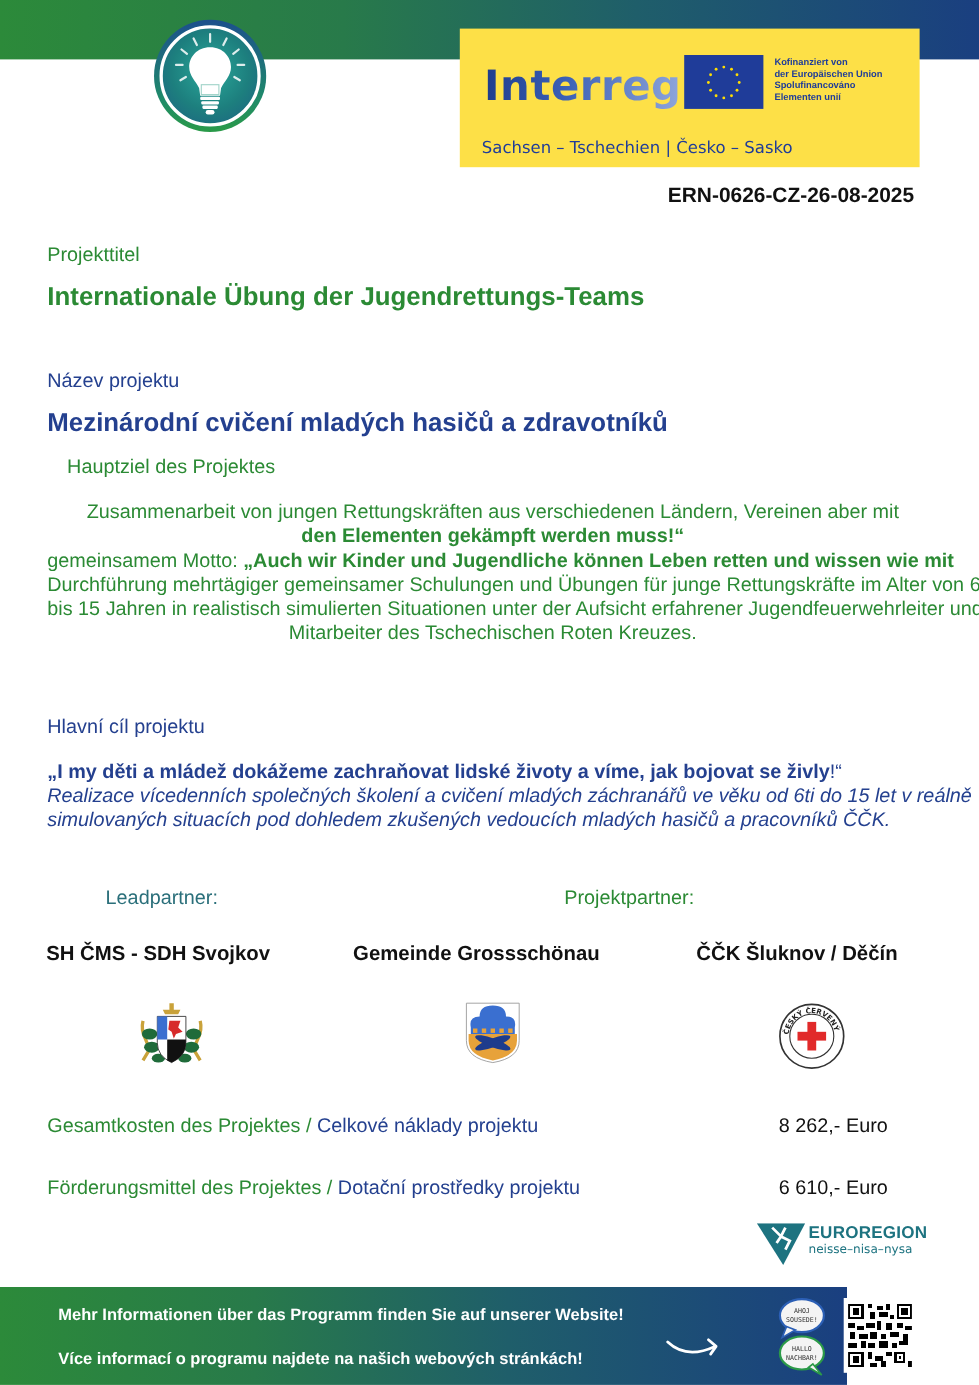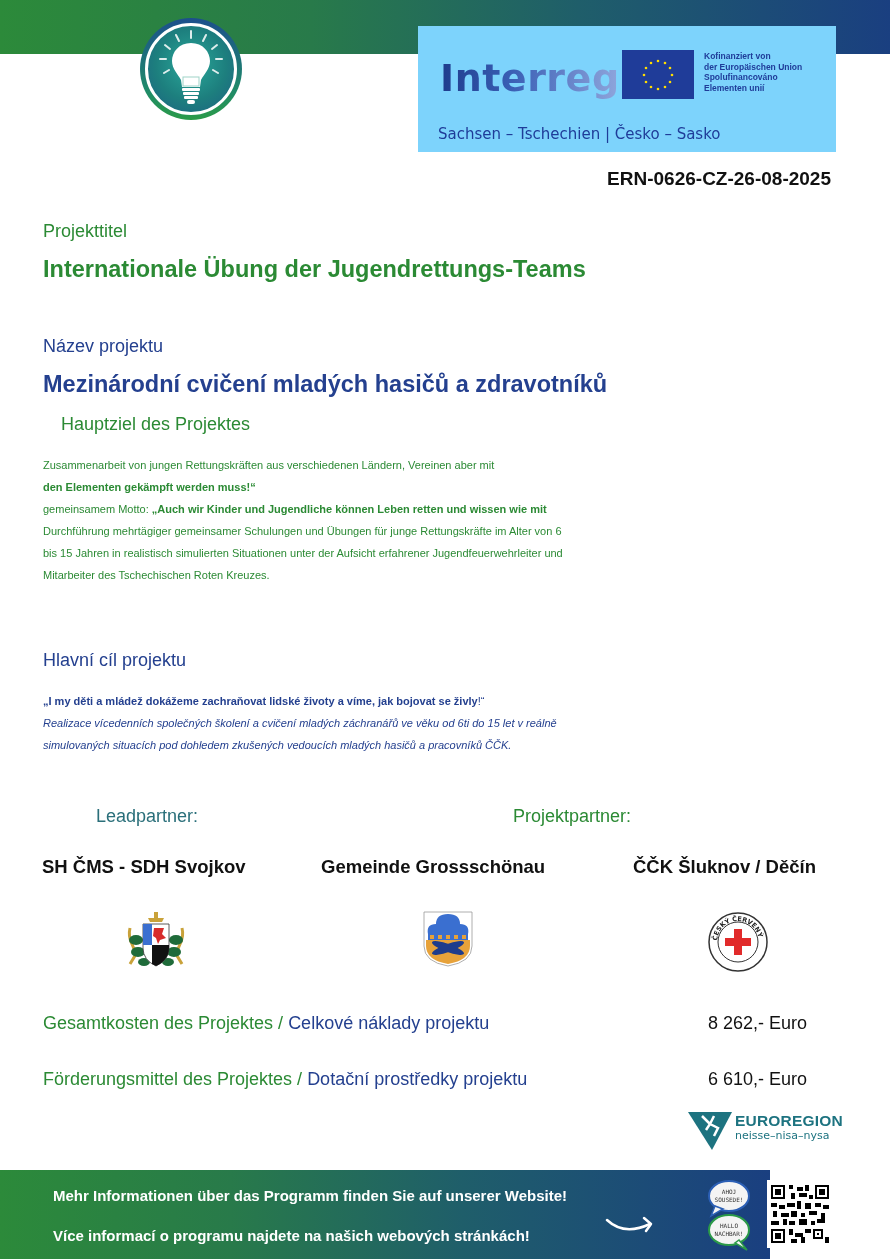--- a/index.html
+++ b/index.html
@@ -18,21 +18,21 @@
   }
   .bulb-inner {
     width: 100%; height: 100%; border-radius: 50%;
     border: 3px solid #ffffff;
     background: radial-gradient(circle at 50% 45%, #2aa89a 0%, #1d7f7e 55%, #1c5f82 100%);
     display: flex; align-items: center; justify-content: center;
   }
 
   .interreg-box {
     position: absolute; left: 418px; top: 26px; width: 418px; height: 126px;
-    background: #7dd3fc;
+    background: #fde047;
   }
   .interreg-word {
     position: absolute; left: 22px; top: 30px;
     font-family: "DejaVu Sans", sans-serif; font-weight: bold; font-size: 38px;
     letter-spacing: 0.5px;
     background: linear-gradient(90deg, #1e3c8c 0%, #3a5fb5 40%, #8fa6dc 100%);
     -webkit-background-clip: text; background-clip: text; color: transparent;
   }
   .eu-flag {
     position: absolute; left: 204px; top: 24px; width: 72px; height: 49px;
@@ -45,27 +45,27 @@
   .program-region {
     position: absolute; left: 20px; top: 99px;
     font-family: "DejaVu Sans", sans-serif; font-weight: normal; font-size: 15px; color: #1f3c99;
   }
 
   .ref-code {
     position: absolute; right: 59px; top: 168px;
     font-weight: bold; font-size: 19px; color: #111;
   }
 
-  .green { color: #2b8a34; }
+  .green { color: #2b8a34; text-align: center; }
   .blue { color: #24408f; margin-top: 24px; }
 
   .label { position: absolute; left: 43px; font-size: 18px; }
   .title { position: absolute; left: 43px; font-weight: bold; font-size: 23.5px; }
 
-  .para { position: absolute; left: 43px; width: 810px; font-size: 11px; line-height: 22px; }
+  .para { position: absolute; left: 43px; width: 810px; font-size: 18px; line-height: 22px; }
   .para .line { display: block; white-space: nowrap; }
   b { font-weight: bold; }
   .italic { font-style: italic; }
 
   .partner-head { position: absolute; font-size: 18px; }
   .partner-name { position: absolute; top: 856px; font-weight: bold; font-size: 18.5px; color: #111; white-space: nowrap; }
 
   .partner-logo { position: absolute; }
 
   .cost-row { position: absolute; left: 43px; font-size: 18px; white-space: nowrap; }

